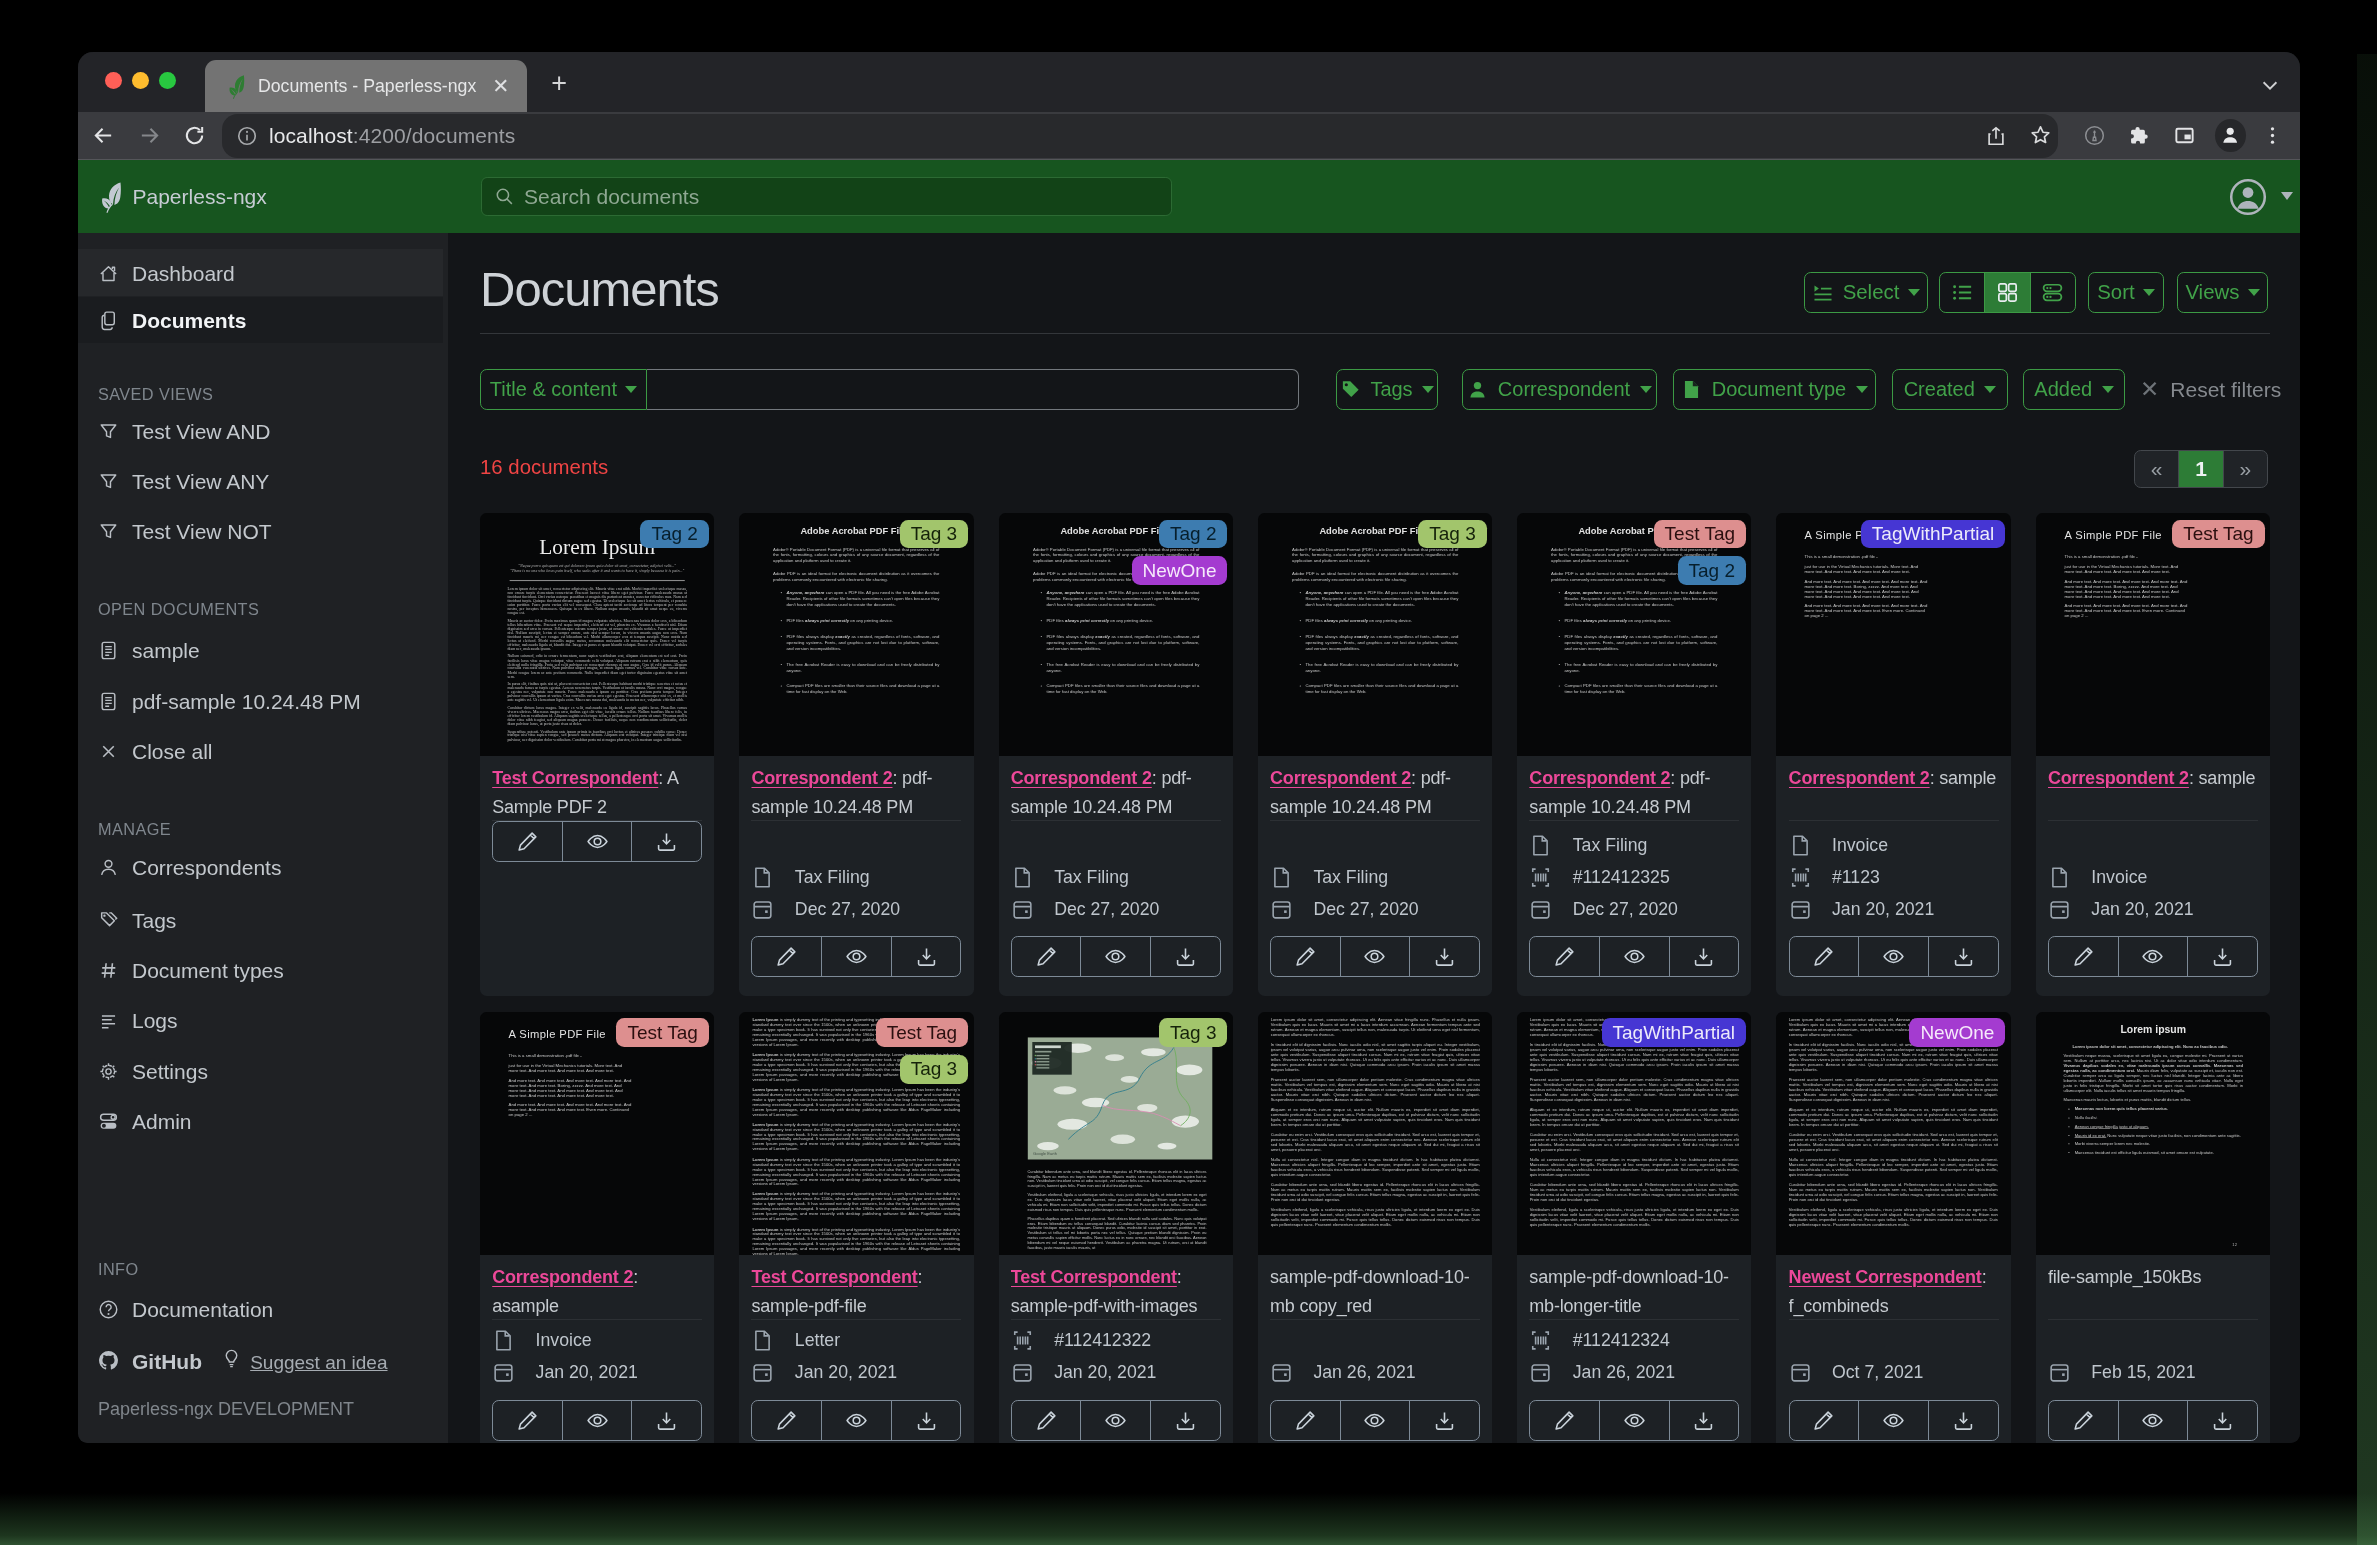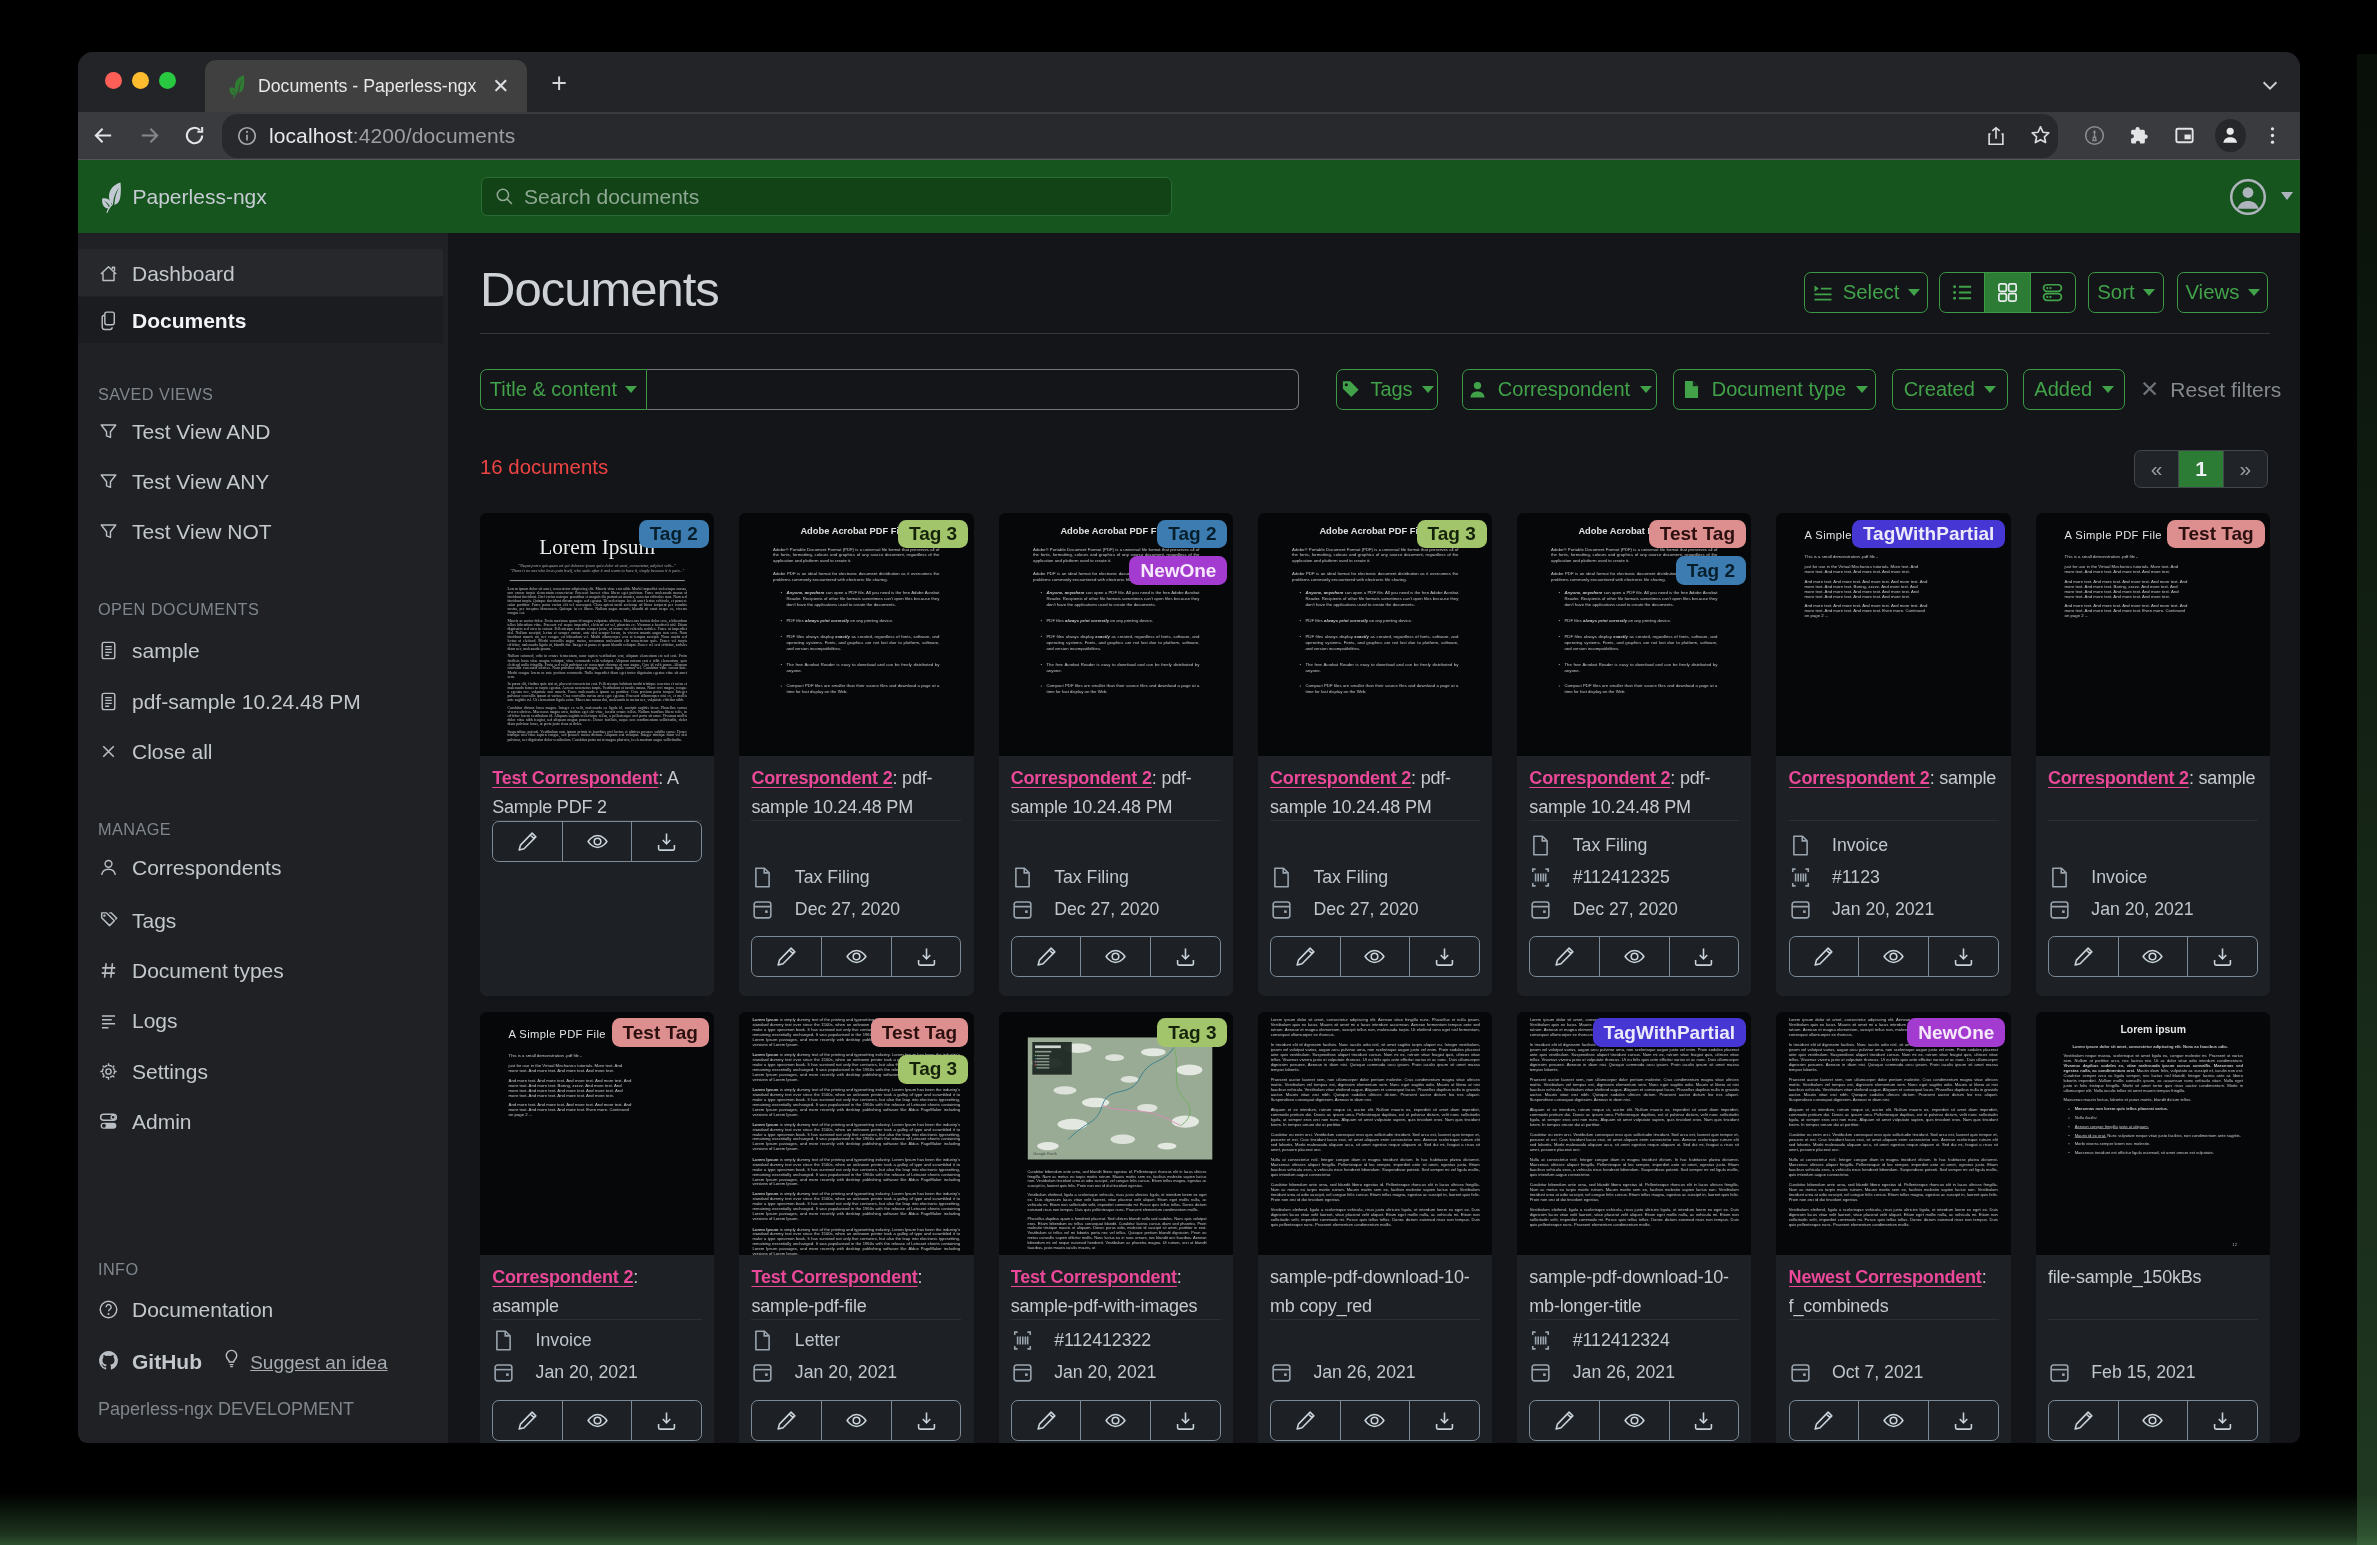--- a/index.html
+++ b/index.html
@@ -2,21 +2,21 @@
 <html style="font-size:11px"><head><meta charset="utf-8"><style>
 *{margin:0;padding:0;box-sizing:border-box}
 html,body{width:2377px;height:1546px;background:#000;font-family:"Liberation Sans",sans-serif;overflow:hidden}
 #stage{position:relative;width:2377px;height:1546px;background:#000;overflow:hidden}
 #glow{position:absolute;left:0;bottom:0;width:100%;height:53px;background:linear-gradient(to bottom,rgba(0,0,0,0) 0%,rgba(58,106,60,.5) 80%,rgba(72,124,74,.68) 100%)}
 #glowr{position:absolute;right:0;top:54px;bottom:0;width:20.4px;background:linear-gradient(to bottom,rgba(45,80,46,.18),rgba(64,112,66,.5))}
 #win{position:absolute;left:78px;top:52px;width:2222px;height:1391px;border-radius:15px 15px 9.5px 9.5px;overflow:hidden;background:#131518}
 
 #tabstrip{position:absolute;left:0;top:0;width:100%;height:60px;background:#232428}
 .tl{position:absolute;top:20px;width:17px;height:17px;border-radius:50%}
-#tab{position:absolute;left:127px;top:7.5px;width:322px;height:53px;background:#404040;border-radius:11px 11px 0 0;display:flex;align-items:center;color:#e6e7e8}
+#tab{position:absolute;left:127px;top:7.5px;width:322px;height:53px;background:#737373;border-radius:11px 11px 0 0;display:flex;align-items:center;color:#e6e7e8}
 #tab .leaf{width:19px;height:25px;color:#2e7d33;margin-left:22.4px}
 #tab .tt{font-size:17.7px;margin-left:11.6px;letter-spacing:0}
 #tab .tx{margin-left:auto;margin-right:17.7px;color:#dfe0e2;font-size:20.4px;font-weight:400}
 .newtab{position:absolute;left:469px;top:20.4px;width:24.5px;height:24.5px;color:#d4d5d7;font-size:27px;line-height:23px;text-align:center;font-weight:300}
 .chevd{position:absolute;right:19px;top:22.4px;width:22px;height:22px;color:#cfd0d2}
 #toolbar{position:absolute;left:0;top:60px;width:100%;height:48px;background:#3a3b3f;border-bottom:1.4px solid #55565a;display:flex;align-items:center}
 #toolbar svg{flex:none}
 .nav-ic{width:23px;height:23px;color:#e3e4e6}
 #urlpill{height:44px;flex:none;width:1836px;margin-left:16.3px;background:#28292c;border-radius:15.6px;display:flex;align-items:center;color:#e7e8ea}
 #urlpill .txt{font-size:21px;margin-left:11px;letter-spacing:0.1px}
@@ -77,21 +77,21 @@
 #pager .pc{flex:1;display:flex;align-items:center;justify-content:center;color:#9aa0a6;font-size:21px}
 #pager .pc.on{background:#2d7c36;color:#eef1f3;font-weight:700}
 #pager .pc+.pc{border-left:1.4px solid #43474c}
 
 #grid{position:absolute;left:32px;top:280px;width:1790px;display:grid;grid-template-columns:repeat(7,1fr);column-gap:25px;row-gap:15.6px}
 .card{position:relative;background:#1d2125;border-radius:6.8px;overflow:hidden;display:flex;flex-direction:column}
 .c-tall{height:483px}
 .c-short{height:448px}
 .thumb{flex:none;height:243px;background:#08090a;overflow:hidden;position:relative;color:#d7d7d7}
 .tags{position:absolute;top:6.8px;right:5.4px;display:flex;flex-direction:column;align-items:flex-end;gap:8.2px;z-index:3}
-.tag{height:28.5px;border-radius:8.2px;padding:0 11px;font-size:19px;font-weight:700;display:flex;align-items:center}
+.tag{height:28.5px;border-radius:8.2px;padding:0 11px;font-size:19px;font-weight:400;display:flex;align-items:center}
 .t-b{background:#3d7cb0;color:#071f2c}
 .t-g{background:#a2c56c;color:#15220a}
 .t-s{background:#dd8f8f;color:#2b0f0f}
 .t-p{background:#a43bd0;color:#f6e9fb}
 .t-i{background:#4636d3;color:#eceafa}
 .cb{flex:1;display:flex;flex-direction:column;padding:0 12.2px}
 .ct{flex:none;height:65px;padding-top:8.2px;border-bottom:1.4px solid #2c3034;font-size:18px;letter-spacing:-0.2px;line-height:29px;color:#c6cbd0;overflow:hidden;white-space:nowrap}
 .cl{color:#ec4899;font-weight:700;text-decoration:underline;text-underline-offset:3.4px;text-decoration-thickness:1.4px}
 .meta{margin-top:auto;margin-bottom:11px}
 .mr{height:32px;display:flex;align-items:center;color:#bfc6cd;font-size:17.7px}

